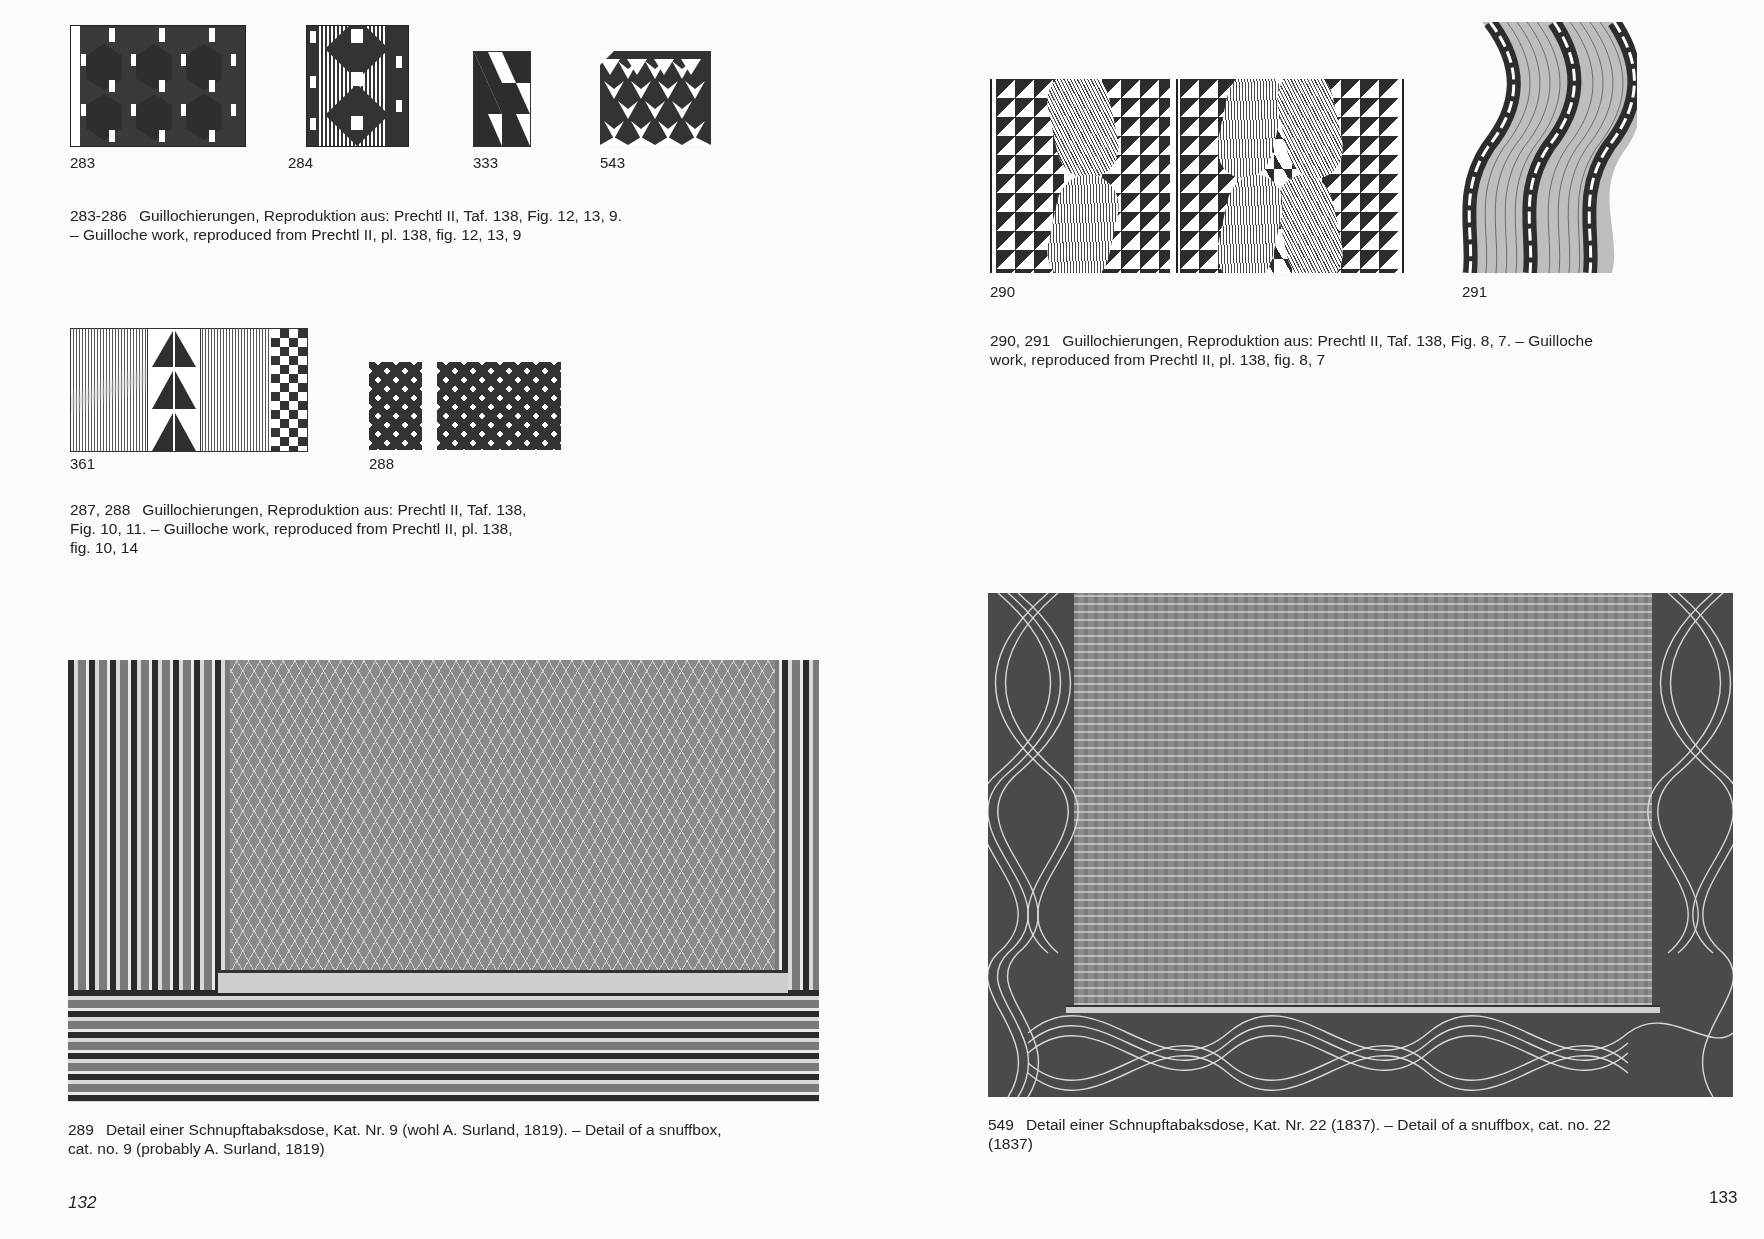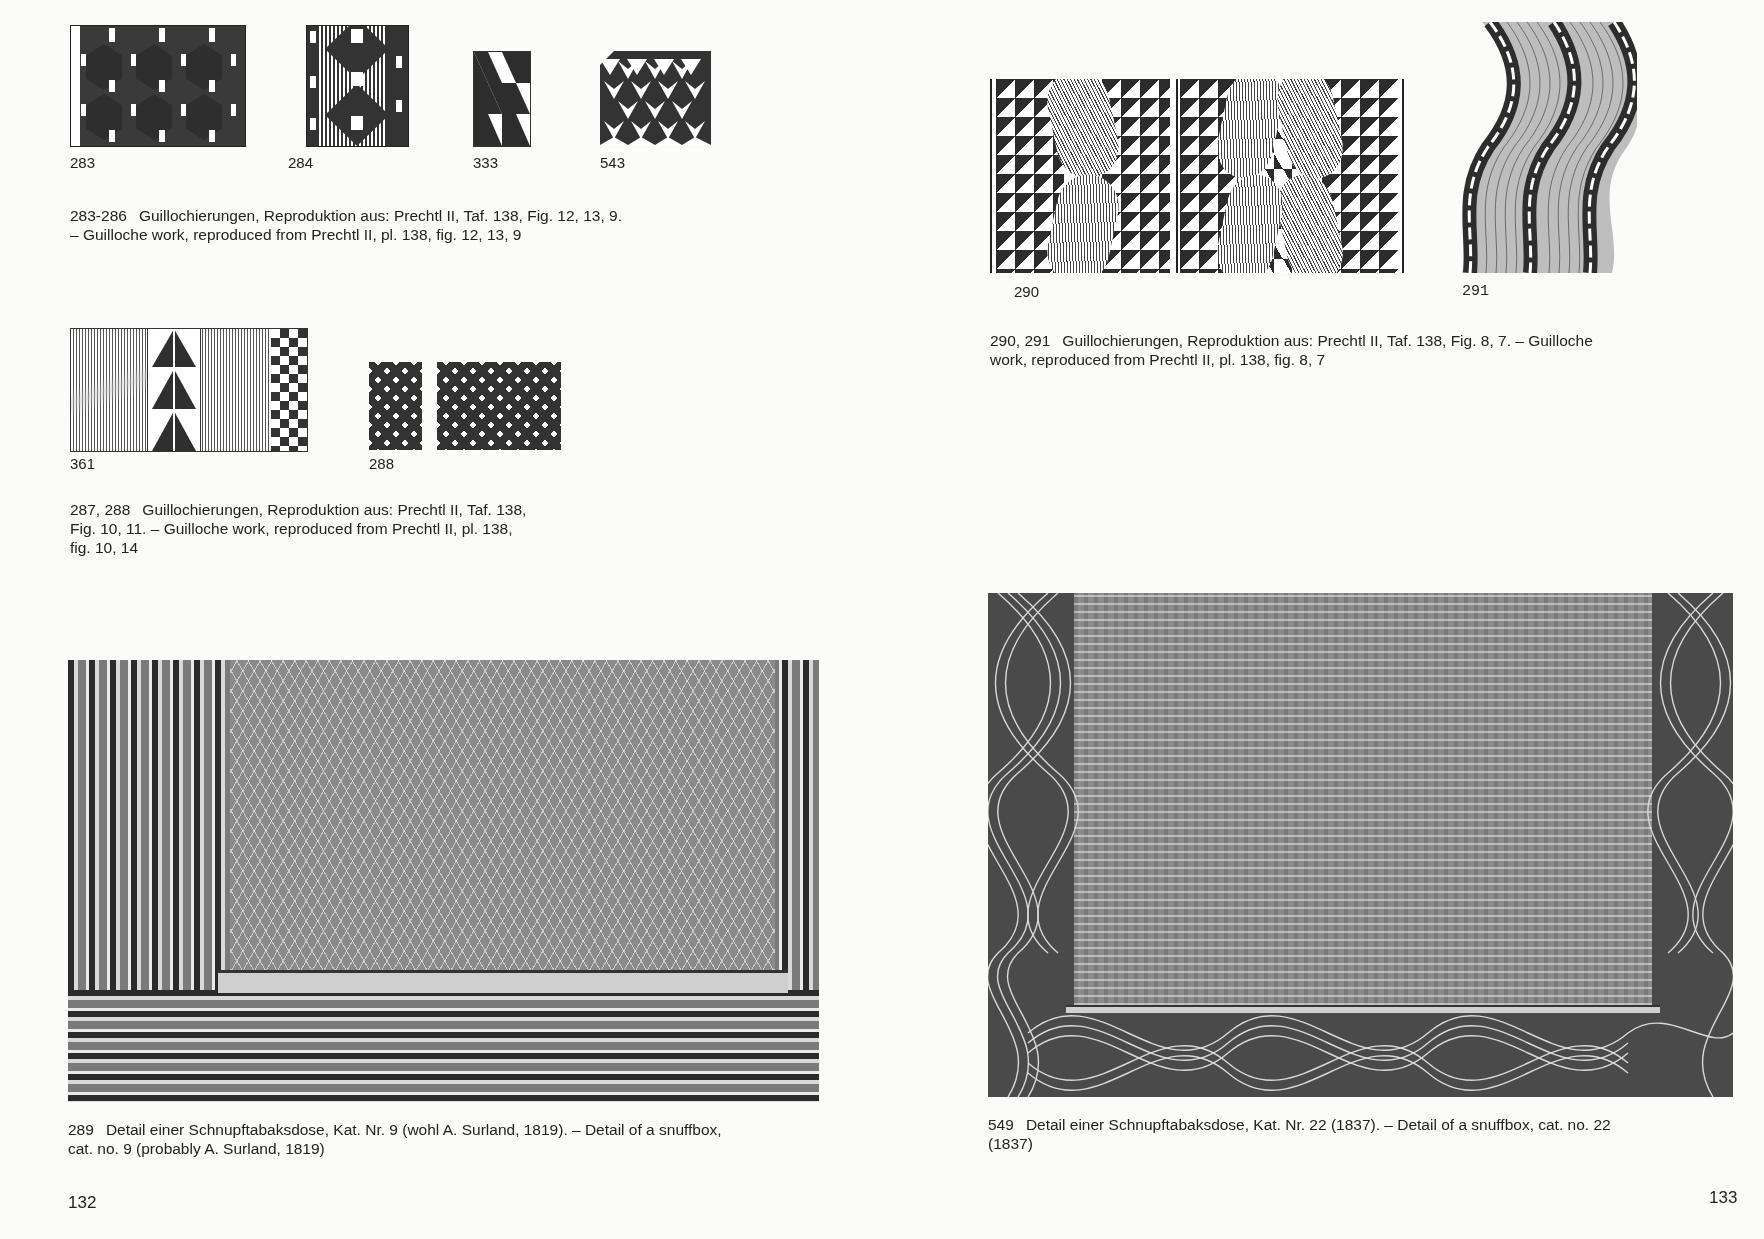--- a/index.html
+++ b/index.html
@@ -186,38 +186,38 @@
   <div class="abs" style="left:162px;top:0;width:545px;height:310px;background-color:#8a8a8a;
     background-image:repeating-linear-gradient(60deg,rgba(255,255,255,.55) 0 1px,transparent 1px 10px),repeating-linear-gradient(-60deg,rgba(255,255,255,.55) 0 1px,transparent 1px 10px);"></div>
   <div class="abs" style="left:150px;top:310px;width:570px;height:20px;background:#cfcfcf;border-top:3px solid #333;"></div>
 </div>
 
 <div class="caption" style="left:68px;top:1120px;width:760px;">
   <span class="num">289</span><span>Detail einer Schnupftabaksdose, Kat. Nr. 9 (wohl A. Surland, 1819). – Detail of a snuffbox,</span><br>
   <span>cat. no. 9 (probably A. Surland, 1819)</span>
 </div>
 
-<div class="pagenum" style="left:68px;top:1193px;">132</div>
+<div class="pagenum" style="left:68px;top:1193px;font-style:italic;">132</div>
 
 <div class="fig f290" style="left:990px;top:79px;width:410px;height:194px;">
   <div class="tri-grid" style="left:4px;top:0;width:68px;height:194px;"></div>
   <div class="tri-grid" style="left:110px;top:0;width:68px;height:194px;"></div>
   <div class="twist" style="left:60px;top:-10px;width:62px;height:110px;transform:rotate(-12deg);"></div>
   <div class="twist" style="left:60px;top:95px;width:62px;height:110px;transform:rotate(12deg);"></div>
   <div class="abs" style="left:184px;top:0;width:2px;height:194px;background:#222;"></div>
   <div class="tri-grid" style="left:188px;top:0;width:58px;height:194px;"></div>
   <div class="tri-grid" style="left:330px;top:0;width:76px;height:194px;"></div>
   <div class="abs" style="left:246px;top:0;width:84px;height:194px;background-color:#fff;
     background-image:linear-gradient(60deg,#2c2c2c 25%,transparent 25% 75%,#2c2c2c 75%);background-size:18px 30px;"></div>
   <div class="twist" style="left:230px;top:-10px;width:56px;height:110px;transform:rotate(12deg);"></div>
   <div class="twist" style="left:290px;top:95px;width:56px;height:110px;transform:rotate(-12deg);"></div>
   <div class="twist" style="left:290px;top:-10px;width:56px;height:110px;transform:rotate(-12deg);"></div>
   <div class="twist" style="left:230px;top:95px;width:56px;height:110px;transform:rotate(12deg);"></div>
 </div>
-<div class="label" style="left:990px;top:283px;margin-left:24px;">290</div>
+<div class="label" style="left:990px;top:283px;">290</div>
 
 <div class="fig f291" style="left:1462px;top:22px;width:175px;height:251px;">
   <svg width="175" height="251" viewBox="0 0 175 251">
     <path d="M20,0 C60,40 60,80 20,125 C-10,170 10,210 0,251 L150,251 C160,210 130,170 165,125 C195,80 170,40 150,0 Z" fill="#bdbdbd"></path>
     <g fill="none" stroke="#2d2d2d" stroke-width="14">
       <path d="M28,0 C62,45 58,85 26,125 C-4,170 12,210 8,251"></path>
       <path d="M92,0 C122,45 118,85 86,125 C56,170 72,210 68,251"></path>
       <path d="M152,0 C182,45 178,85 146,125 C116,170 132,210 128,251"></path>
     </g>
     <g fill="none" stroke="#fff" stroke-width="3" stroke-dasharray="12 5">
@@ -230,21 +230,21 @@
       <path d="M55,0 C88,45 84,85 52,125 C22,170 38,210 34,251"></path>
       <path d="M65,0 C98,45 94,85 62,125 C32,170 48,210 44,251"></path>
       <path d="M75,0 C108,45 104,85 72,125 C42,170 58,210 54,251"></path>
       <path d="M108,0 C141,45 137,85 105,125 C75,170 91,210 87,251"></path>
       <path d="M118,0 C151,45 147,85 115,125 C85,170 101,210 97,251"></path>
       <path d="M128,0 C161,45 157,85 125,125 C95,170 111,210 107,251"></path>
       <path d="M138,0 C171,45 167,85 135,125 C105,170 121,210 117,251"></path>
     </g>
   </svg>
 </div>
-<div class="label" style="left:1462px;top:283px;font-family:Liberation Mono, monospace;">291</div>
+<div class="label" style="left:1462px;top:283px;">291</div>
 
 <div class="caption" style="left:990px;top:331px;width:720px;">
   <span class="num">290, 291</span><span>Guillochierungen, Reproduktion aus: Prechtl II, Taf. 138, Fig. 8, 7. – Guilloche</span><br>
   <span>work, reproduced from Prechtl II, pl. 138, fig. 8, 7</span>
 </div>
 
 <div class="fig photo292" style="left:988px;top:593px;width:745px;height:504px;">
   <div class="abs" style="left:0;top:0;width:745px;height:504px;background:#4a4a4a;"></div>
 
   <div class="abs" style="left:86px;top:0;width:578px;height:412px;background-color:#8c8c8c;

